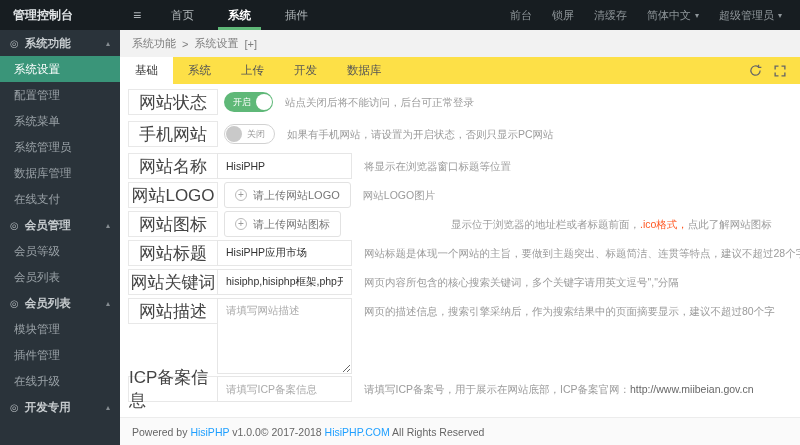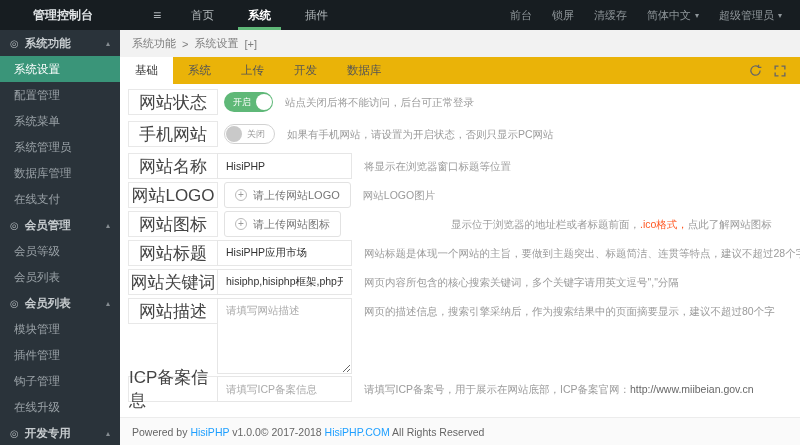--- a/index.html
+++ b/index.html
@@ -2,21 +2,21 @@
 <html><head>
 <meta charset="utf-8">
 <style>
   html,body{margin:0;padding:0;width:800px;height:445px;overflow:hidden;
     font-family:"Liberation Sans","DejaVu Sans",sans-serif;background:#f2f2f2;}
   *{box-sizing:border-box;}
 
   
   .topbar{height:30px;background:#171d21;display:flex;align-items:stretch;}
   .logo{width:120px;display:flex;align-items:center;padding-left:13px;
-    color:#e2e6e8;font-size:12px;font-weight:bold;flex:none;margin-left:20px;}
+    color:#e2e6e8;font-size:12px;font-weight:bold;flex:none;}
   .hamburger{width:34px;display:flex;align-items:center;justify-content:center;
     color:#aeb4b8;font-size:14px;cursor:pointer;}
   .topnav{display:flex;}
   .nav-item{padding:0 17px;display:flex;align-items:center;color:#b0b6b9;
     font-size:11.5px;position:relative;cursor:pointer;text-align:center;}
   .nav-item.active{color:#fff;font-weight:bold;}
   .nav-item.active::after{content:"";position:absolute;left:7px;right:7px;bottom:0;
     height:3px;background:#5FB878;}
   .top-right{margin-left:auto;display:flex;padding-right:8px;}
   .top-link{padding:0 10px;display:flex;align-items:center;color:#8f969a;
@@ -32,21 +32,21 @@
   .side-header .up{margin-left:auto;font-size:8px;color:#868d92;}
   .side-item{height:26px;line-height:26px;padding-left:14px;color:#9aa2a7;
     font-size:11.5px;cursor:pointer;white-space:nowrap;}
   .side-item.active{background:#3a9579;color:#fff;}
 
   .content{flex:1;display:flex;flex-direction:column;min-width:0;}
   .breadcrumb{height:27px;flex:none;display:flex;align-items:center;gap:6px;
     padding-left:12px;background:#f2f2f2;color:#7e7e7e;font-size:11px;}
   .breadcrumb .add{cursor:pointer;}
 
-  .tabbar{height:27px;flex:none;background:#eab308;display:flex;align-items:stretch;}
+  .tabbar{height:27px;flex:none;background:#fde047;display:flex;align-items:stretch;}
   .tab{padding:0 15px;display:flex;align-items:center;font-size:11.5px;color:#555;
     cursor:pointer;}
   .tab.active{background:#fff;color:#333;}
   .tab-icons{margin-left:auto;display:flex;align-items:center;gap:12px;
     padding-right:14px;}
   .tab-icons .icn{cursor:pointer;display:flex;align-items:center;}
 
   
   .form{flex:1;background:#fff;padding:5px 0 0 8px;overflow:hidden;}
   .row{display:flex;align-items:flex-start;margin-bottom:2px;}
@@ -139,21 +139,20 @@
       </div>
       <div class="side-item">会员等级</div>
       <div class="side-item">会员列表</div>
       <div class="side-header">
         <span class="gear">◎</span>
         <span>会员列表</span>
         <span class="up">▴</span>
       </div>
       <div class="side-item">模块管理</div>
       <div class="side-item">插件管理</div>
-      <div class="side-item">钩子管理</div>
       <div class="side-item">在线升级</div>
       <div class="side-header">
         <span class="gear">◎</span>
         <span>开发专用</span>
         <span class="up">▴</span>
       </div>
     </div>
 
   <div class="content">
     <div class="breadcrumb">

